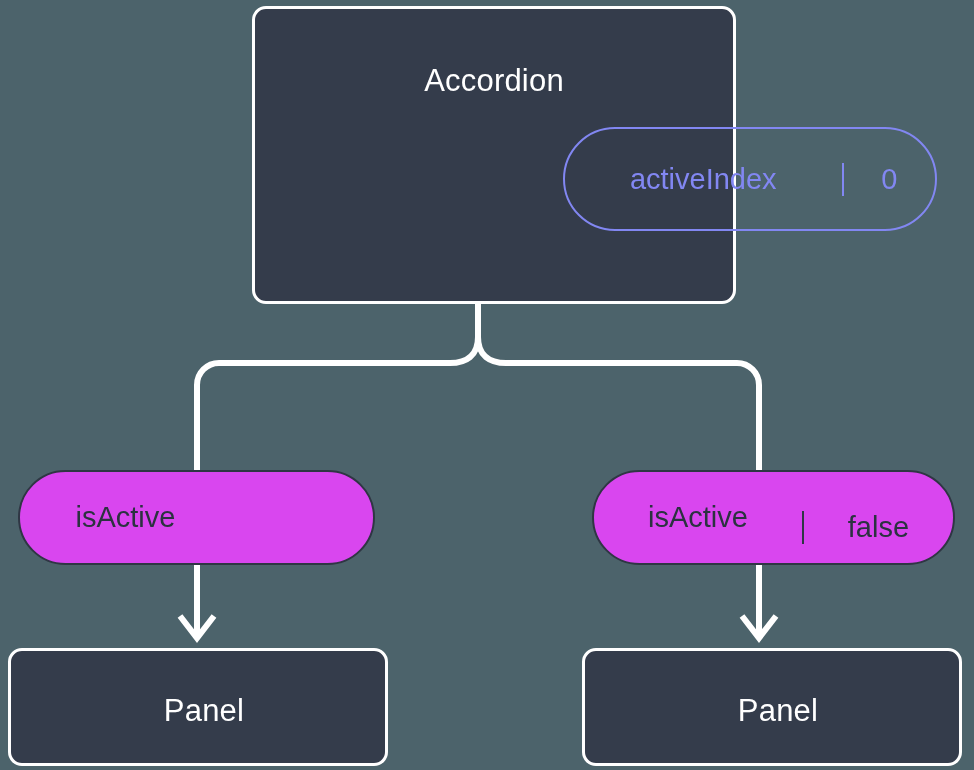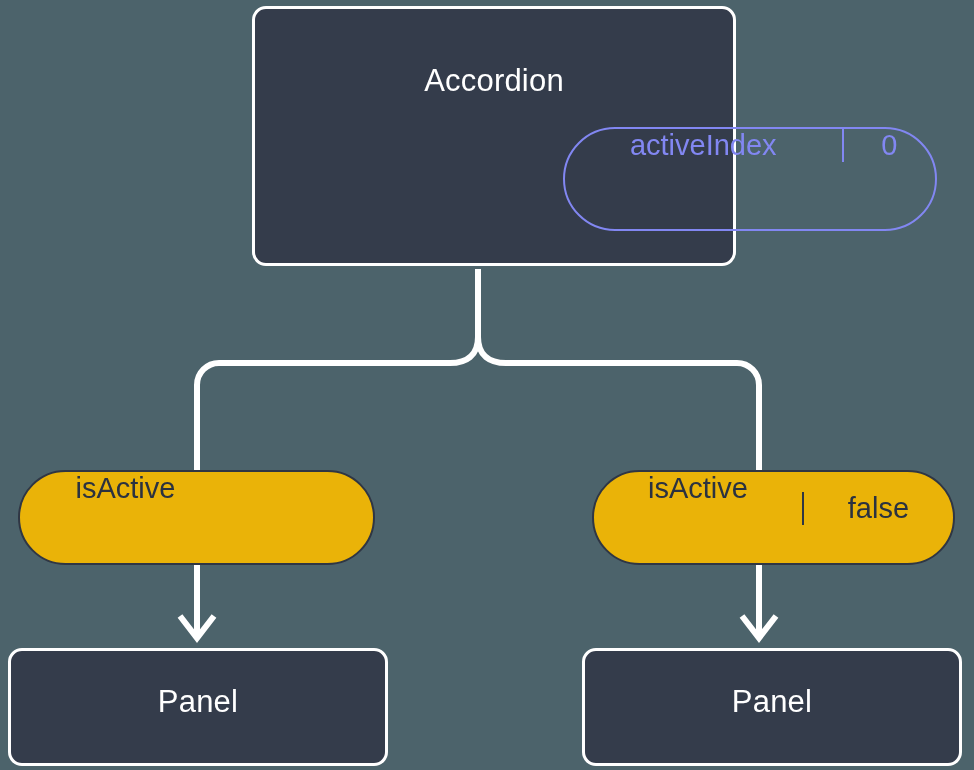--- a/index.html
+++ b/index.html
@@ -42,44 +42,45 @@
     text-align: center;
     color: #ffffff;
     font-size: 31px;
     letter-spacing: 0.2px;
   }
 
   #accordion-box {
     left: 252px;
     top: 6px;
     width: 484px;
-    height: 260px;
+    height: 298px;
     padding-left: 20px;
   }
   #accordion-title {
     top: 54px;
   }
 
   .panel-box {
     width: 380px;
     height: 118px;
     top: 648px;
   }
   #panel-left  { left: 8px; }
   #panel-right { left: 582px; }
   .panel-title {
-    top: 33px;
+    top: 42px;
+    padding-left: 6px;
   }
 
   
   .pill {
     position: absolute;
     box-sizing: border-box;
     display: flex;
-    align-items: flex-start;
+    align-items: center;
     border-radius: 999px;
     overflow: hidden;
   }
   .pill .cell {
     display: flex;
     align-items: center;
     justify-content: center;
     font-size: 29px;
     white-space: nowrap;
   }
@@ -92,21 +93,21 @@
   .pill.outlined .cell {
     color: #8287f2;
   }
   .pill.outlined .cell.value {
     border-left: 2px solid #8287f2;
   }
 
   
   .pill.filled {
     border: 2px solid #2f3644;
-    background: #eab308;
+    background: #d946ef;
   }
   .pill.filled .cell {
     color: #2b3240;
   }
   .pill.filled .cell.value {
     border-left: 2px solid #2f3644;
   }
 
   #pill-activeindex {
     left: 308px;

